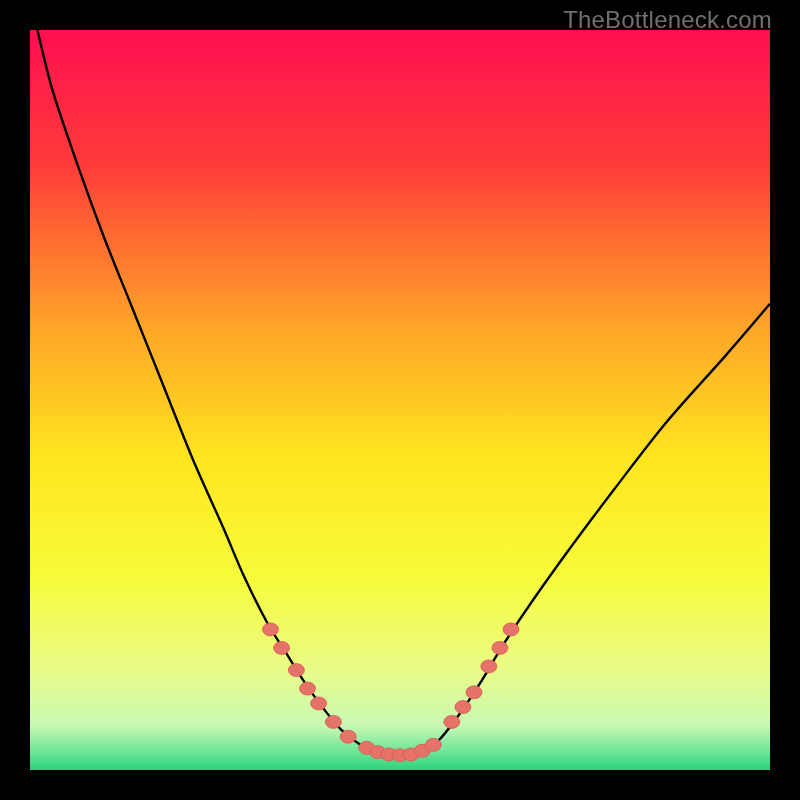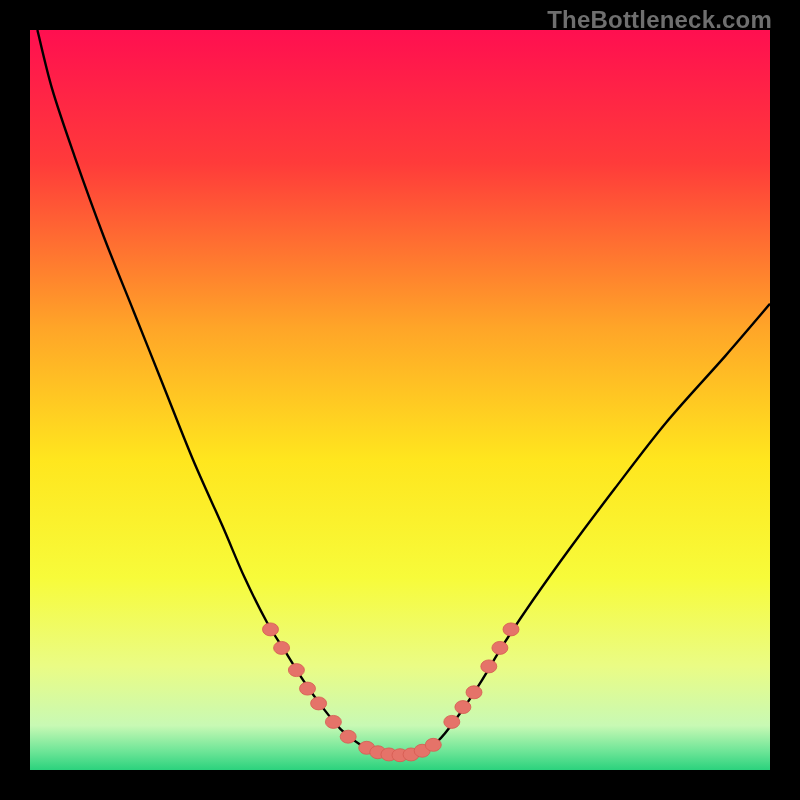--- a/index.html
+++ b/index.html
@@ -30,21 +30,21 @@
     top: 0;
     width: 740px;
     height: 740px;
   }
   .watermark {
     position: absolute;
     top: 6px;
     right: 28px;
     color: #6f6f6f;
     font-size: 24px;
-    font-weight: 700;
+    font-weight: 400;
     letter-spacing: 0.2px;
     margin-left: 28px;
   }
   svg.curve {
     position: absolute;
     left: 0;
     top: 0;
     width: 740px;
     height: 740px;
     overflow: visible;

